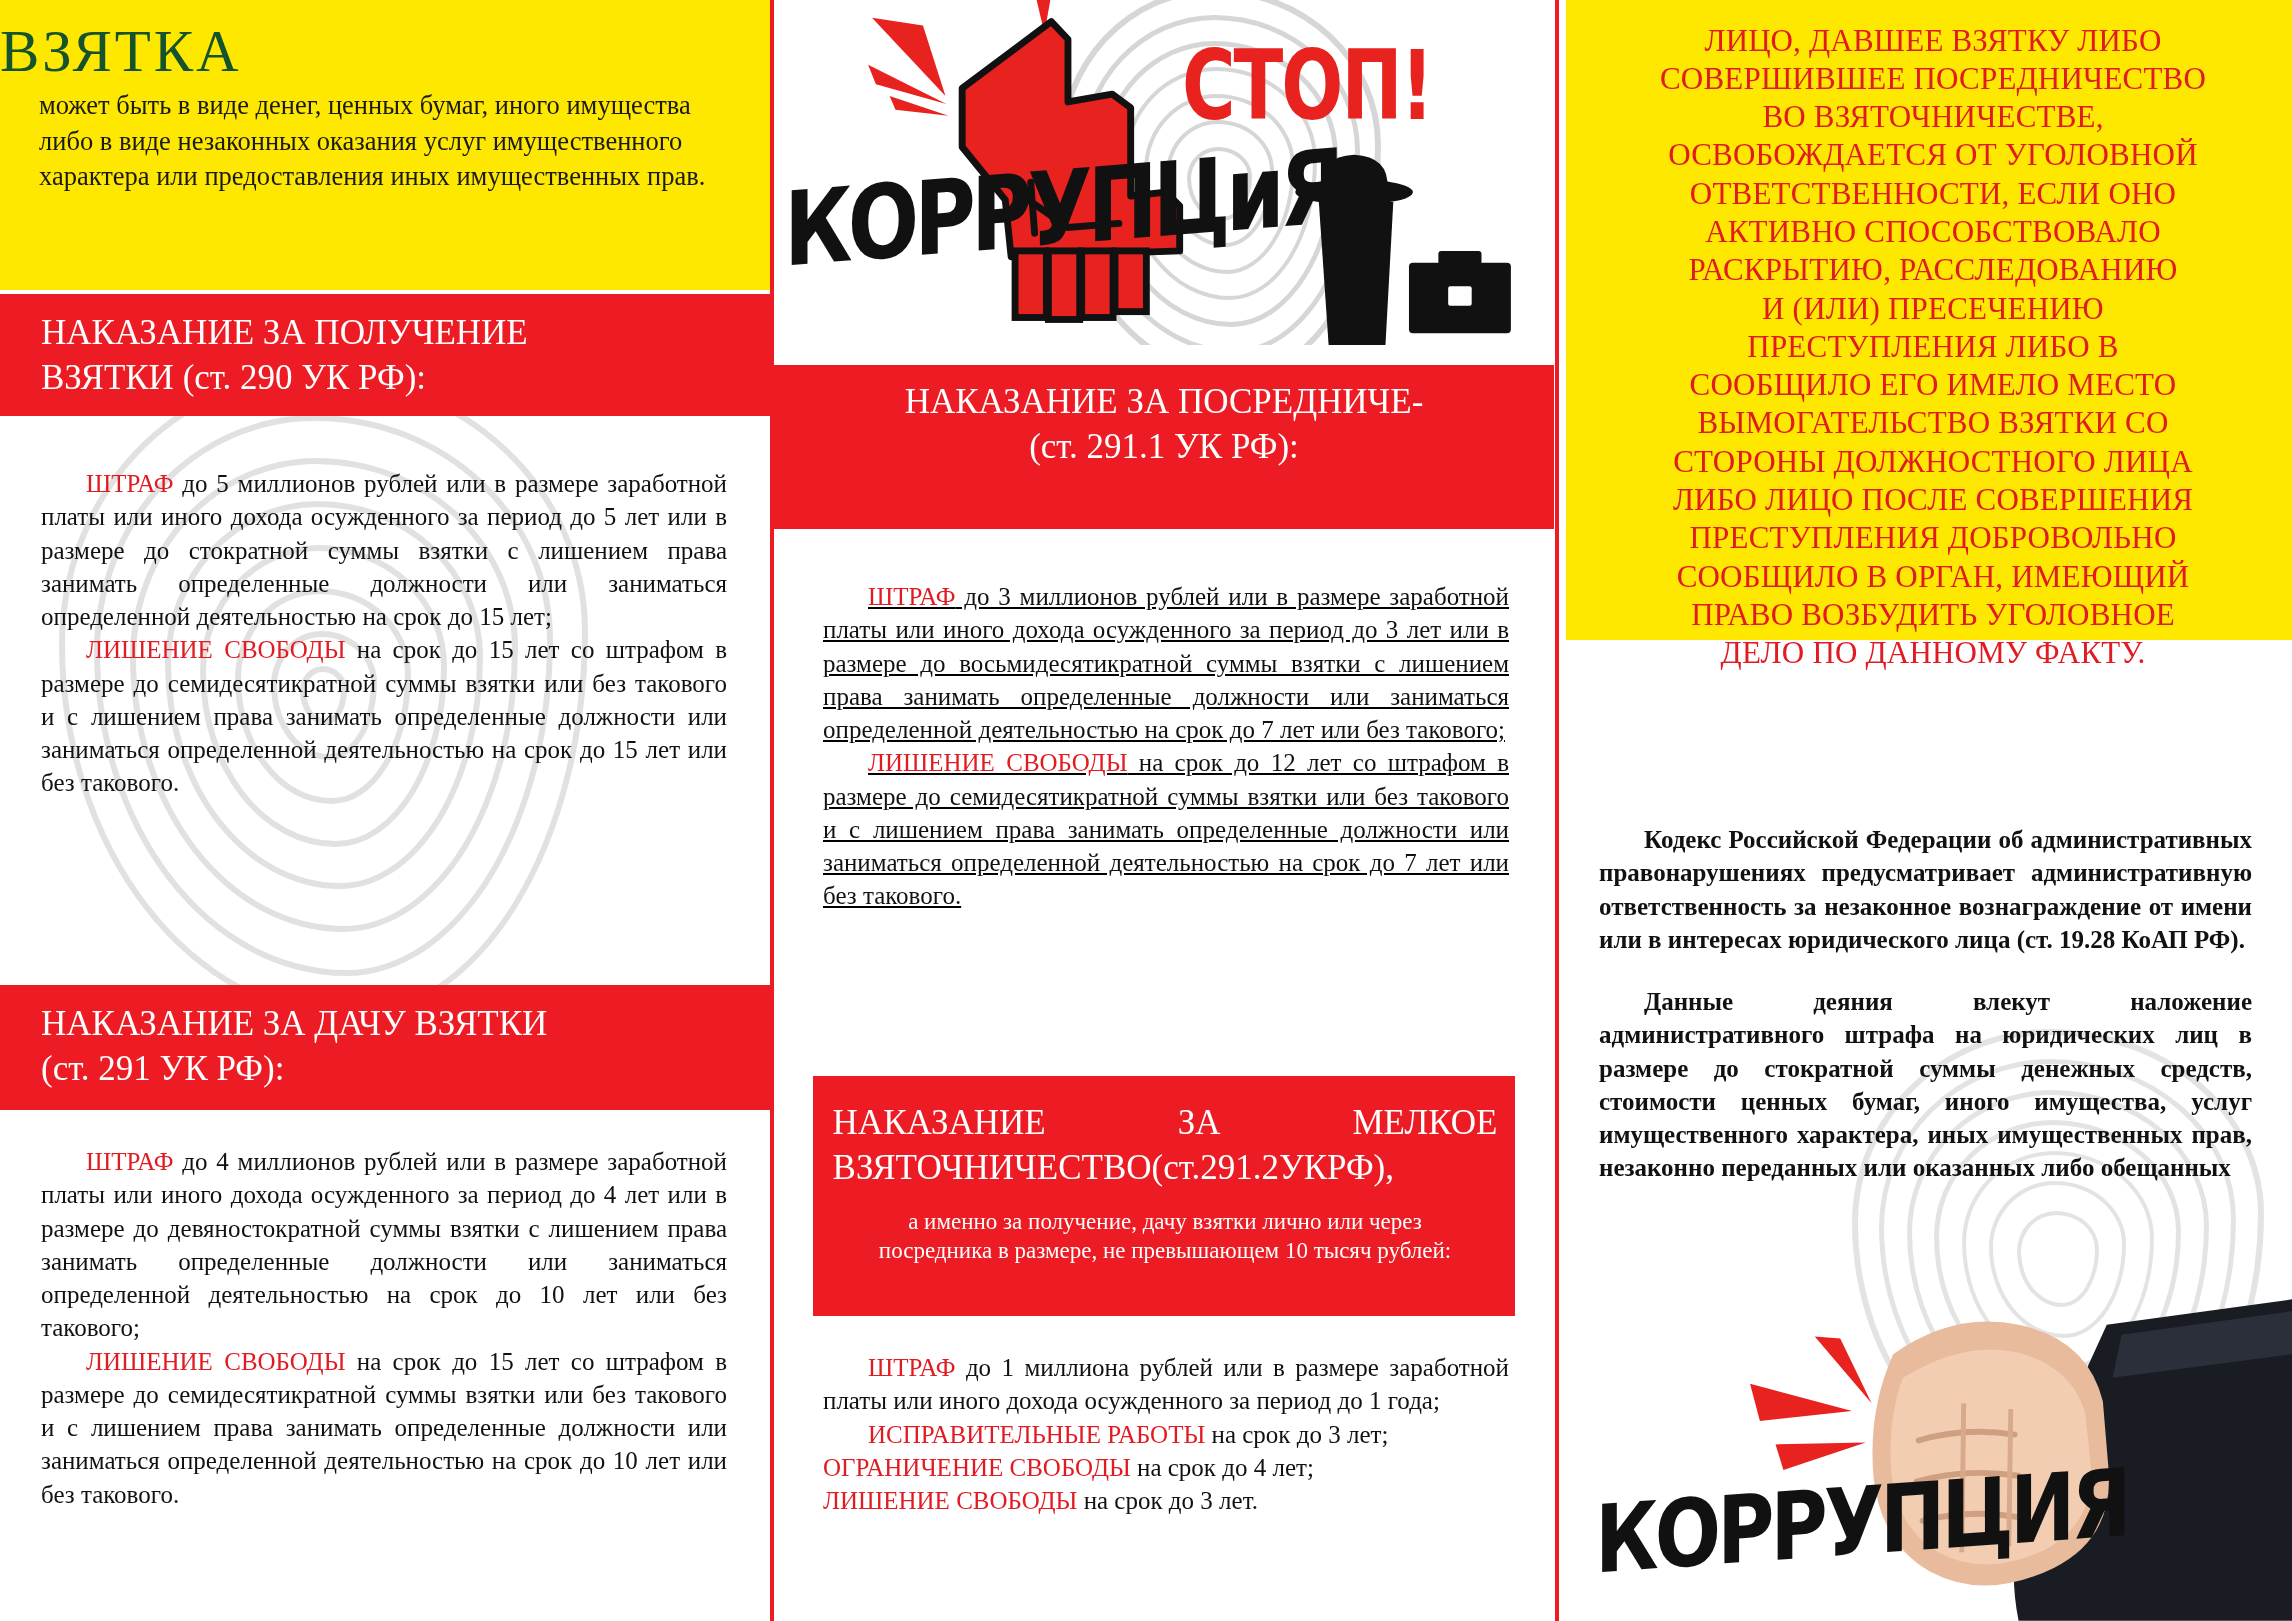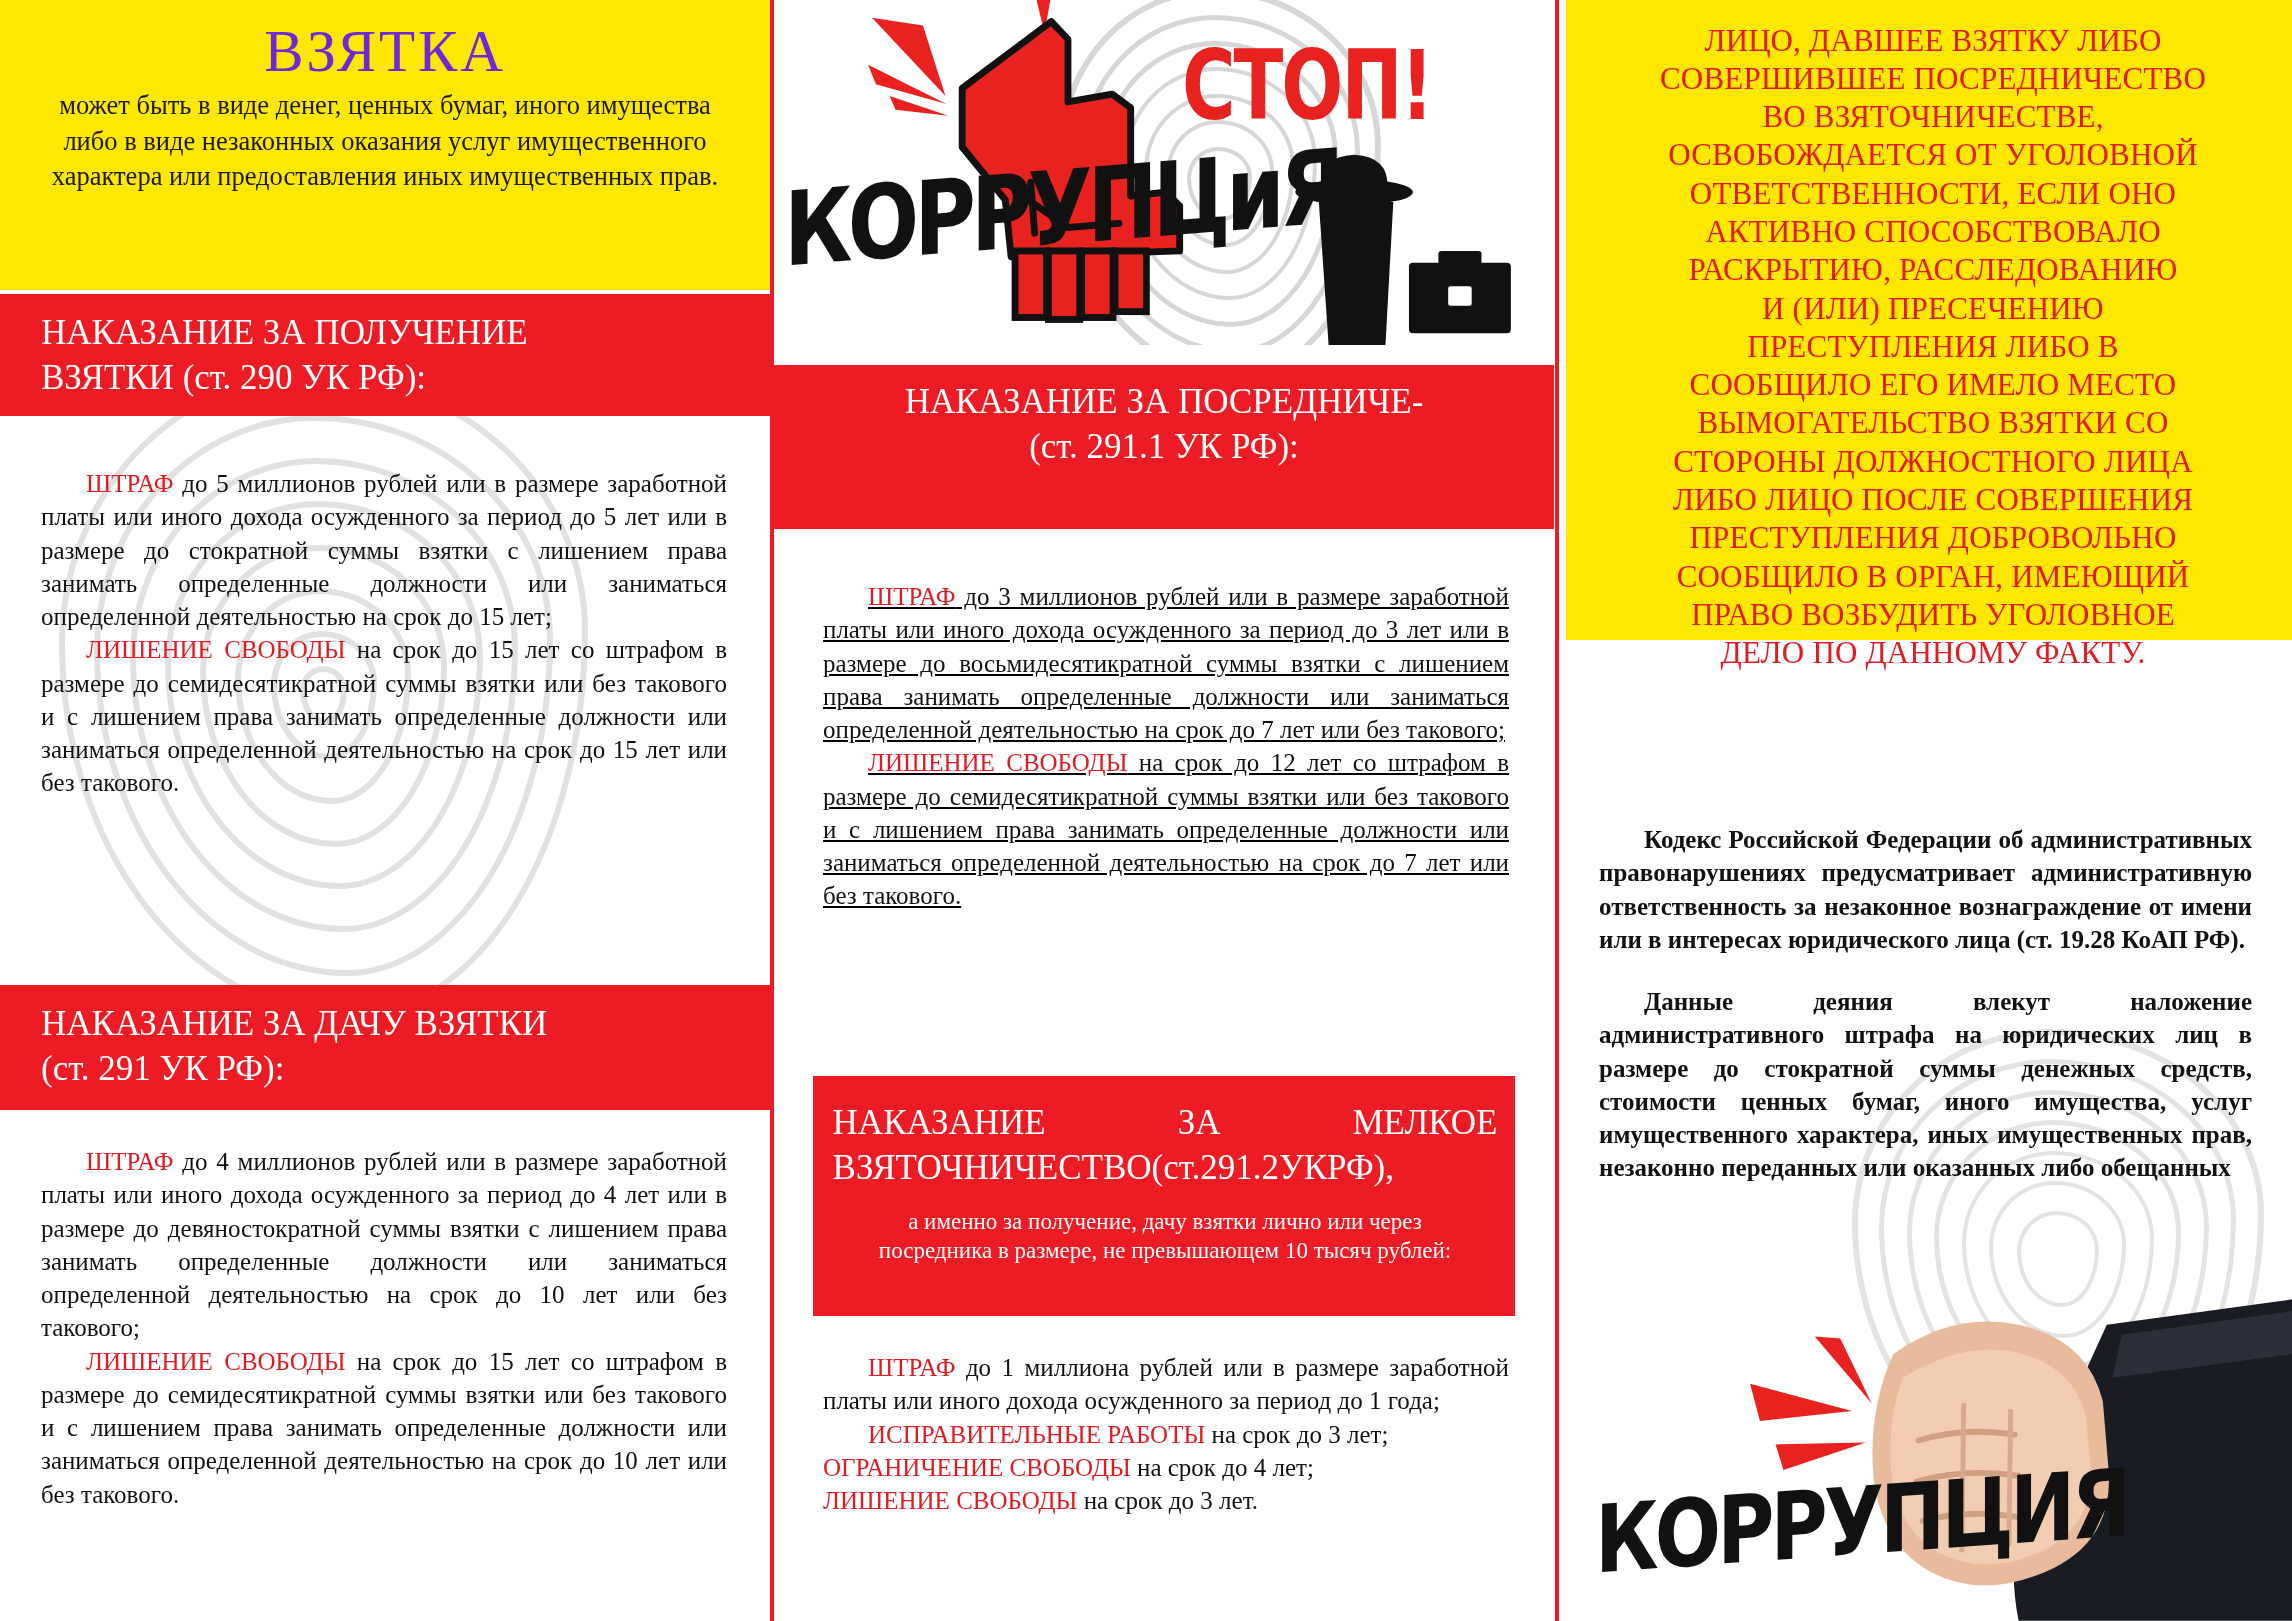--- a/index.html
+++ b/index.html
@@ -60,32 +60,32 @@
     z-index: 10;
   }
   .block-red {
     background: #ed1c24;
     position: relative;
     z-index: 10;
   }
 
   
   .hero-title {
-    color: #6d28d9;
+    color: #14532d;
     font-size: 59px;
     font-weight: 400;
-    text-align: center;
+    text-align: left;
     letter-spacing: 2.9px;
     line-height: 1.0;
     margin: 0 0 7.8px 0;
   }
   .hero-sub {
     color: #1a1a1a;
     font-size: 26.5px;
-    text-align: center;
+    text-align: left;
     line-height: 1.34;
     margin: 0;
     padding: 0 39px;
   }
   .red-head {
     color: #ffffff;
     font-size: 35px;
     line-height: 1.3;
     margin: 0;
     text-align: center;

